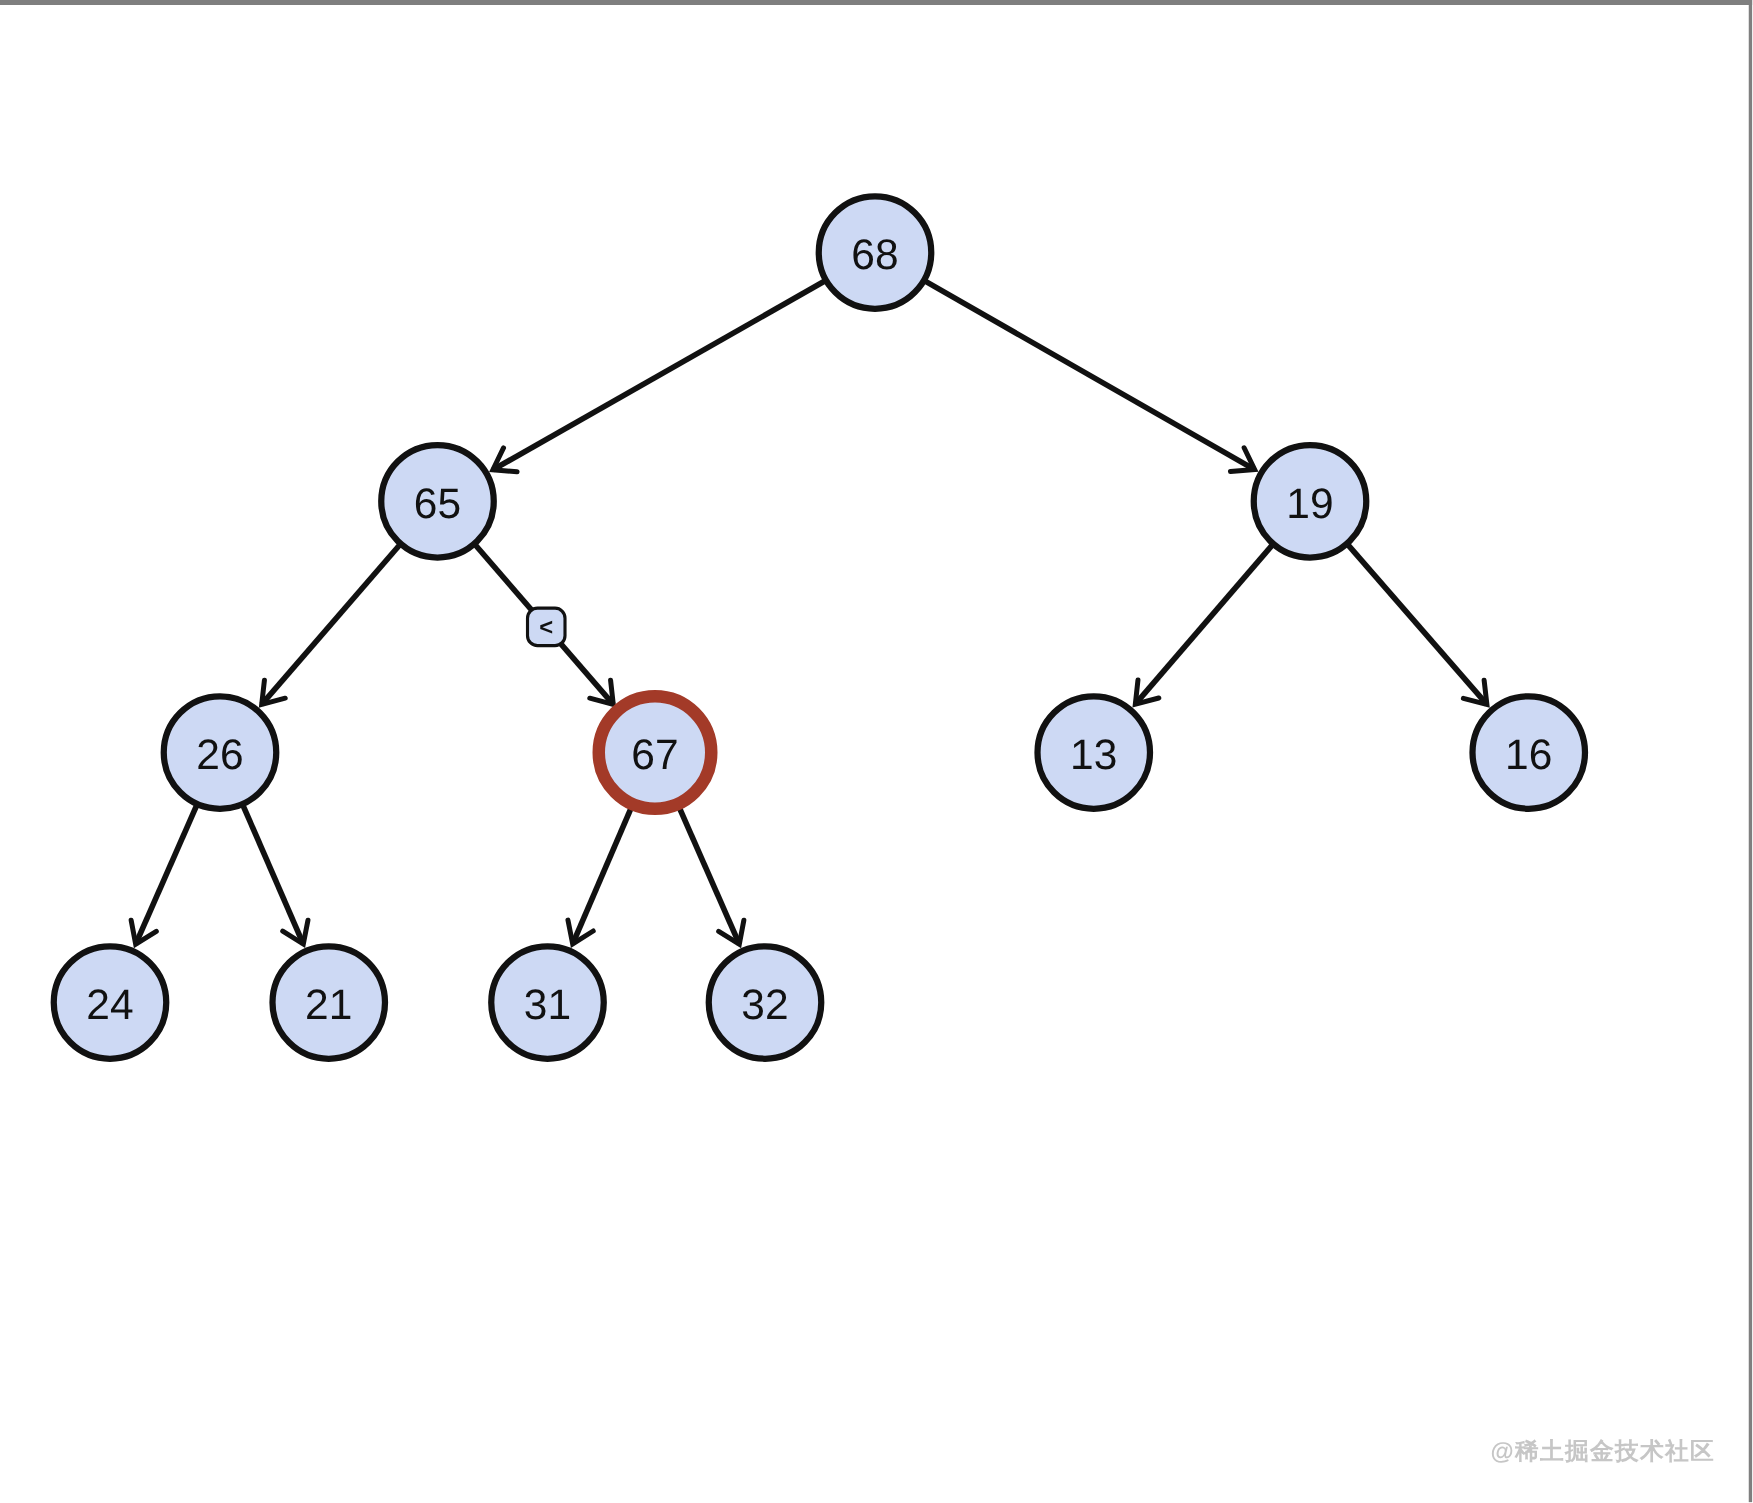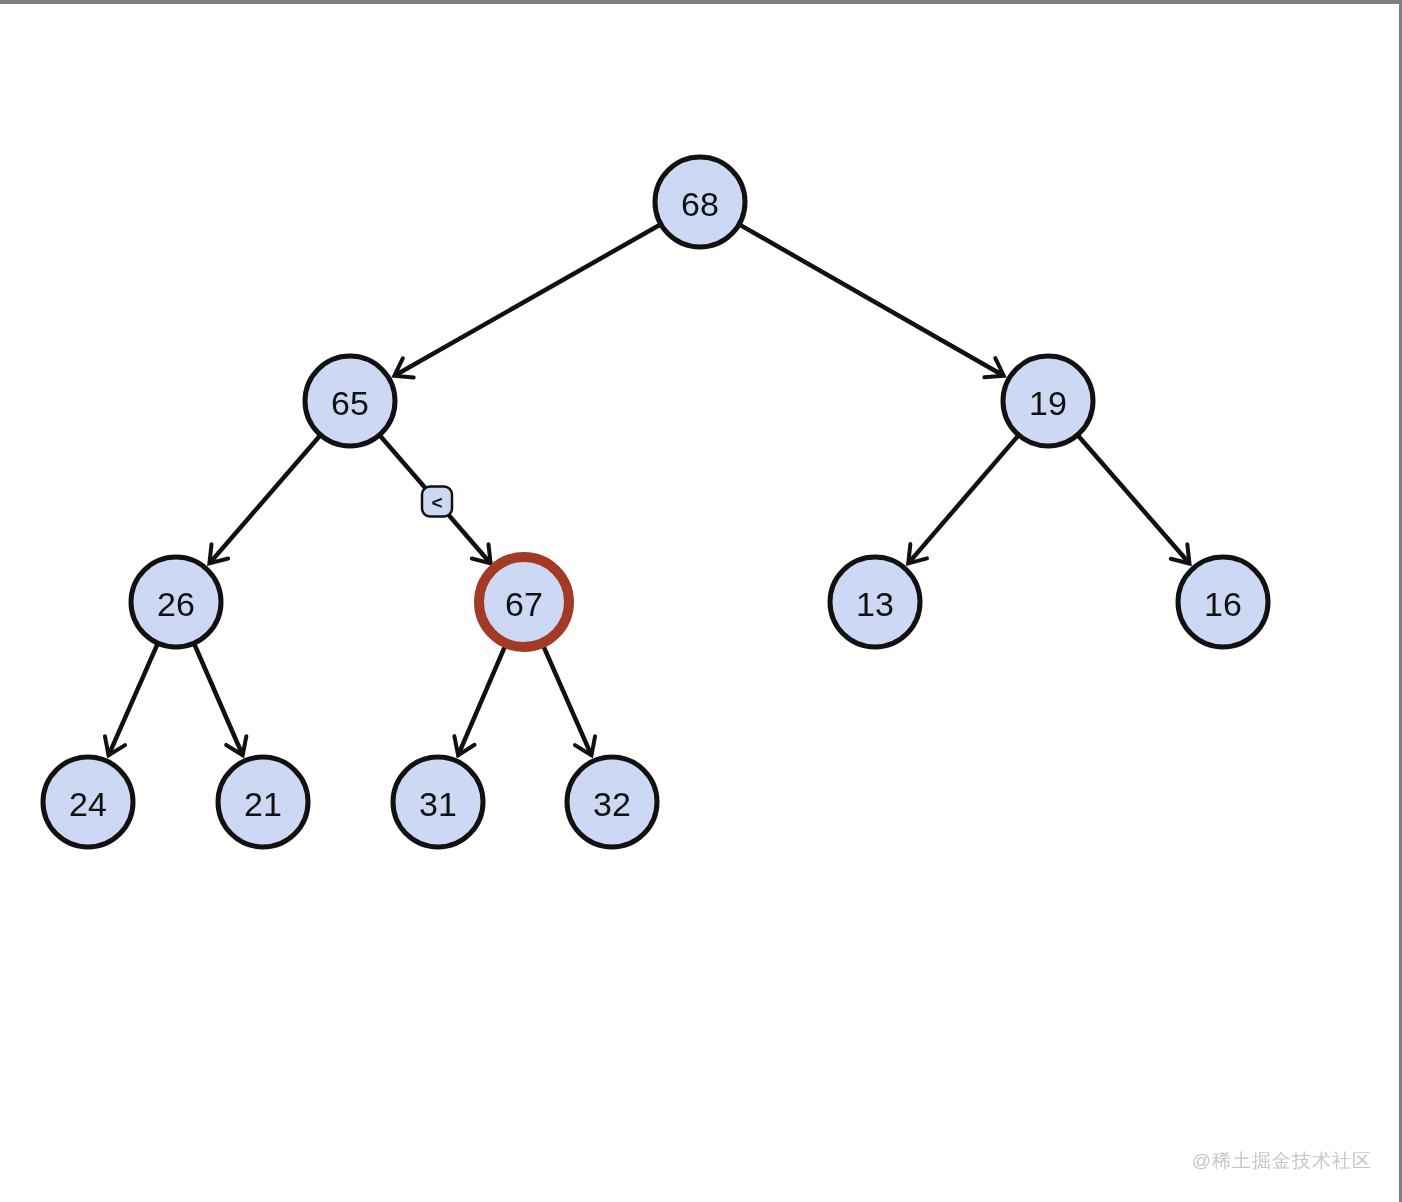--- a/index.html
+++ b/index.html
@@ -18,20 +18,21 @@
     position:absolute;top:0;right:0;
     width:3px;height:100%;
   }
   .tree-svg{position:absolute;top:0;left:0;}
   .watermark{
     position:absolute;
     right:30px;bottom:28px;
     font-size:19px;
     letter-spacing:1px;
     user-select:none;
+    font-weight:bold;
   }
   .node-label{
     font-family:"Liberation Sans", sans-serif;
     font-size:34px;
   }
   .edge-label-text{
     font-family:"Liberation Sans", sans-serif;
     font-size:19px;
     font-weight:bold;
   }

